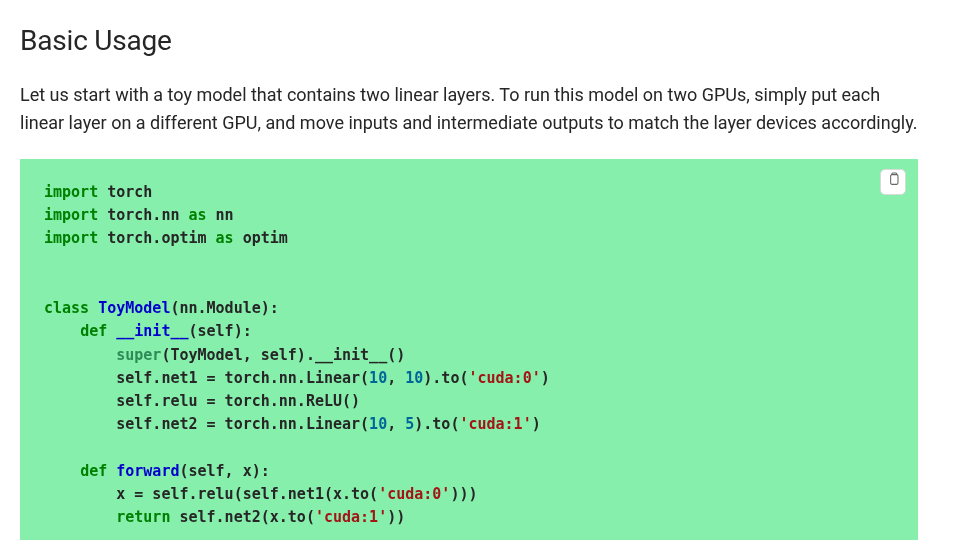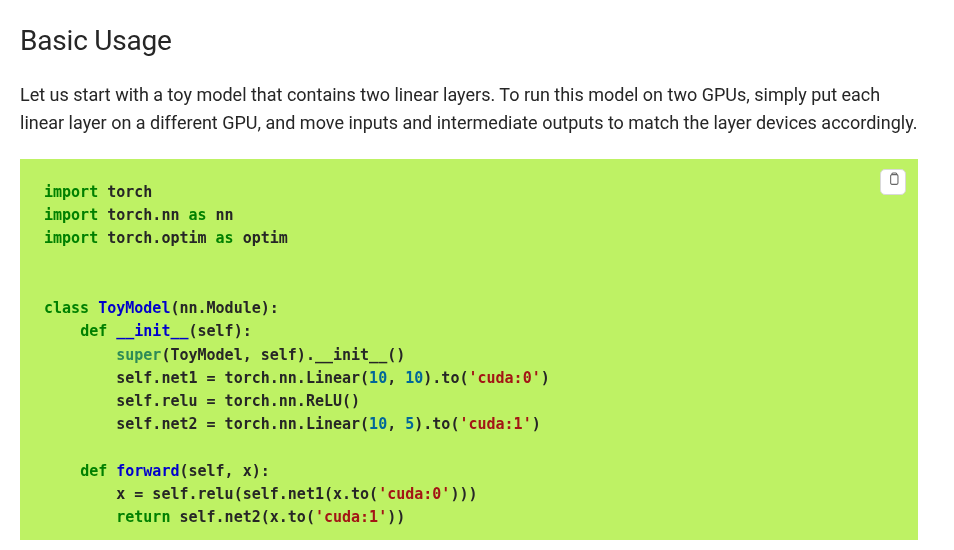--- a/index.html
+++ b/index.html
@@ -22,21 +22,21 @@
     letter-spacing: -0.2px;
   }
   p.intro {
     font-size: 18px;
     line-height: 1.55;
     color: #262626;
     margin: 0 0 22px 0;
   }
   .code-block-wrap {
     position: relative;
-    background: #bef264;
+    background: #86efac;
     padding: 22px 24px 10px 24px;
   }
   .copy-btn {
     position: absolute;
     top: 10px;
     right: 12px;
     width: 26px;
     height: 26px;
     border: 1px solid #d9d9d9;
     border-radius: 5px;

